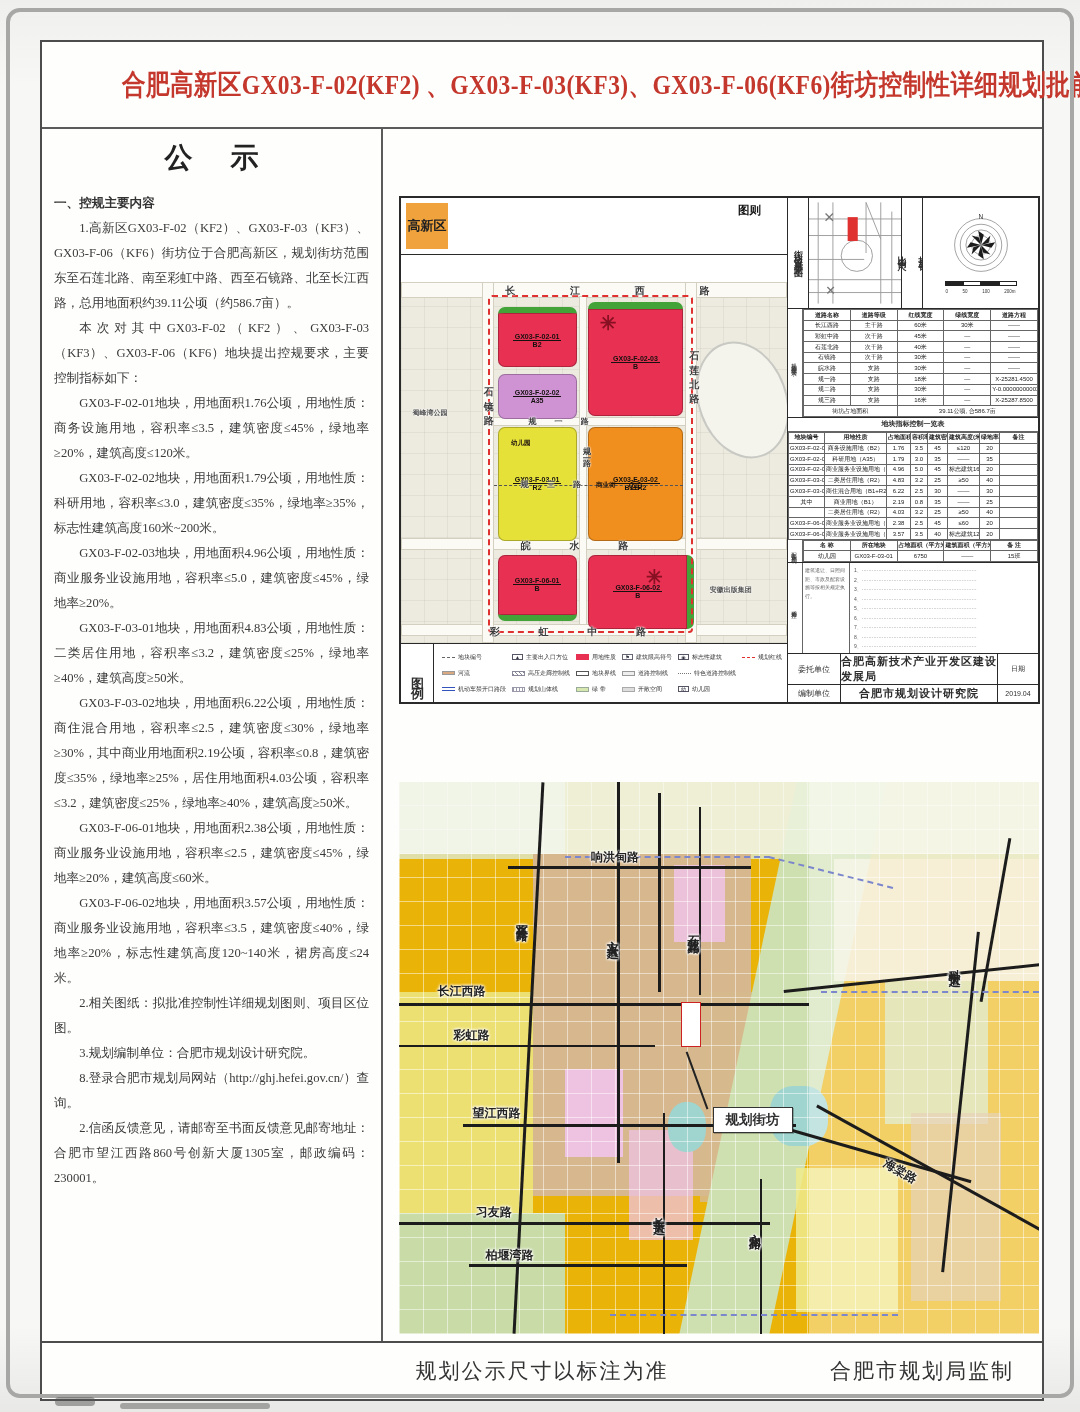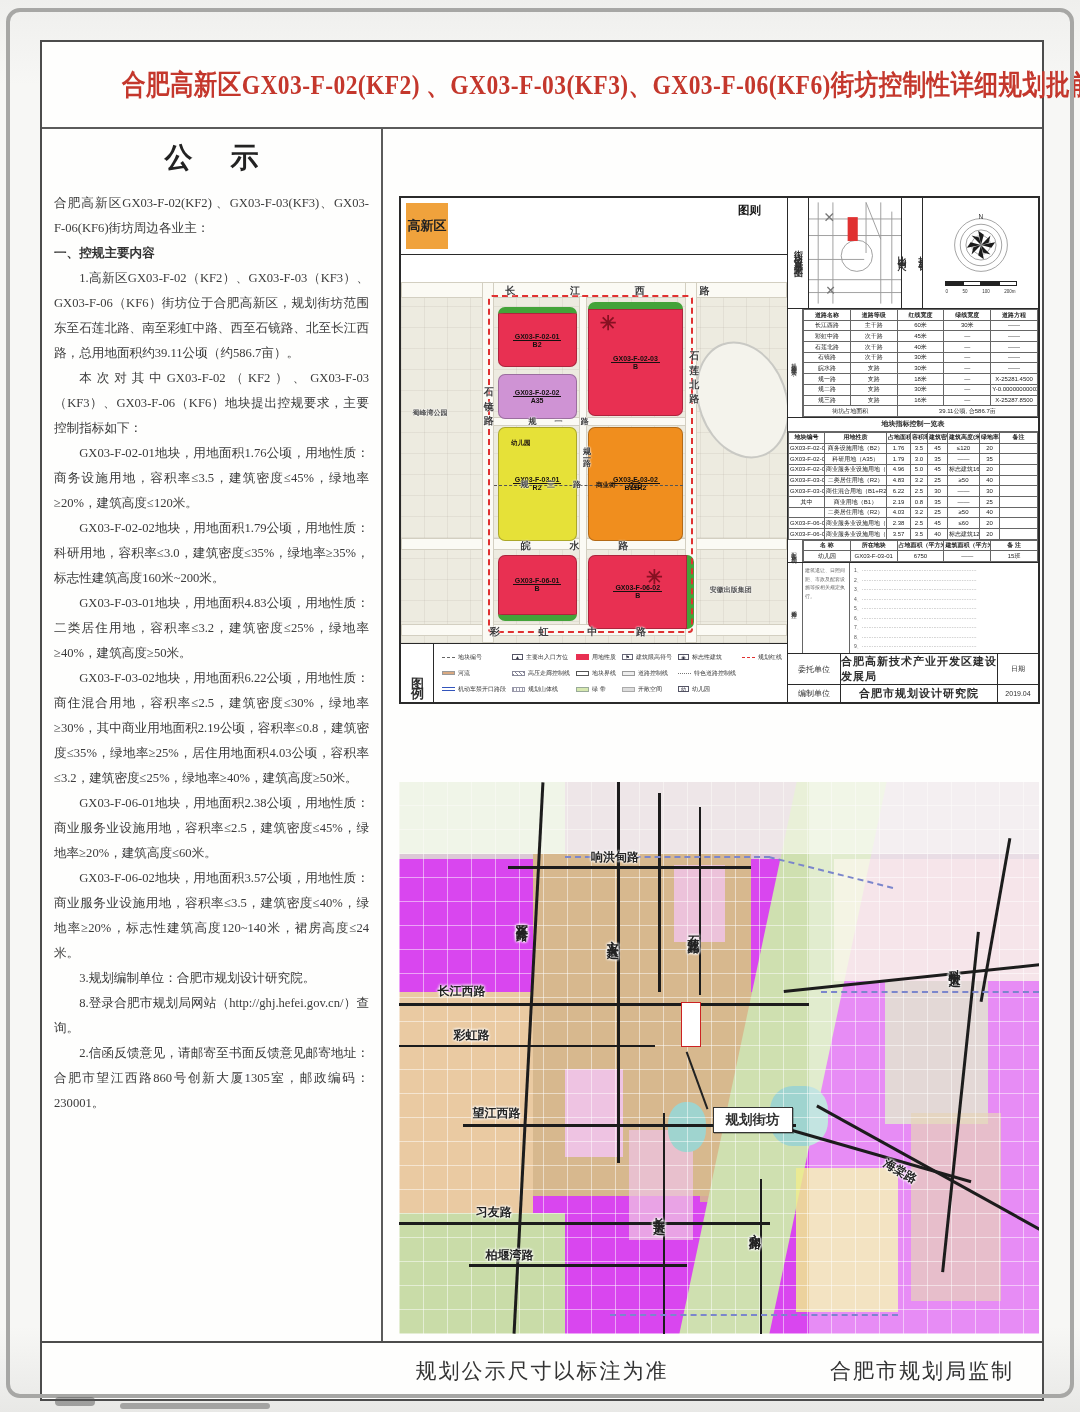--- a/index.html
+++ b/index.html
@@ -112,21 +112,21 @@
   .notes-aside{width:42px;border-right:.5px solid #666;font-size:5px;color:#666;padding:3px 2px;line-height:1.7;overflow:hidden;}
   .notes-body{flex:1;padding:3px 4px;overflow:hidden;}
   .notes-body div{font-size:5px;color:#555;line-height:1.9;white-space:nowrap;overflow:hidden;}
   .credits{height:48px;display:flex;flex-direction:column;}
   .cred-row{flex:1;display:flex;align-items:stretch;}
   .cred-row:first-child{border-bottom:1px solid #2a2a2a;}
   .cred-label{width:52px;border-right:1px solid #2a2a2a;display:flex;align-items:center;justify-content:center;font-size:8px;}
   .cred-value{flex:1;display:flex;align-items:center;justify-content:center;font-size:11px;font-weight:bold;letter-spacing:1px;}
   .cred-right{width:40px;border-left:1px solid #2a2a2a;display:flex;align-items:center;justify-content:center;font-size:7px;}
   
-  .loc-map{position:absolute;left:357px;top:740px;width:640px;height:552px;background:#d946ef;overflow:hidden;}
+  .loc-map{position:absolute;left:357px;top:740px;width:640px;height:552px;background:#eab308;overflow:hidden;}
   .loc-map::before{content:"";position:absolute;inset:0;z-index:1;
     background:
       repeating-linear-gradient(0deg,rgba(255,255,255,.5) 0 1px,transparent 1px 24px),
       repeating-linear-gradient(90deg,rgba(255,255,255,.5) 0 1px,transparent 1px 24px);}
   .patch{position:absolute;z-index:0;}
   .fadeR{position:absolute;top:0;right:0;width:36%;height:100%;background:rgba(255,255,255,.38);z-index:2;}
   .fadeT{position:absolute;top:0;left:0;width:100%;height:13%;background:rgba(250,250,244,.6);z-index:2;}
   .road{position:absolute;background:#1c1c1c;z-index:3;}
   .locb{position:absolute;z-index:3;}
   .loclab{position:absolute;z-index:4;font-size:12px;font-weight:bold;color:#222;
@@ -153,42 +153,43 @@
 
 <div class="frame">
 
   <div class="doc-title">合肥高新区GX03-F-02(KF2) 、GX03-F-03(KF3)、GX03-F-06(KF6)街坊控制性详细规划批前公示</div>
   <div class="title-rule"></div>
 
   <div class="left-col notice">
     <div class="notice-heading">公示</div>
     <div>
 
-        <p>合肥高新区GX03-F-02(KF2) 、GX03-F-03(KF3)、GX03-F-06(KF6)街坊周边各业主：</p>
 
 
         <p class="head">一、控规主要内容</p>
 
         <p class="ind">1.高新区GX03-F-02（KF2）、GX03-F-03（KF3）、GX03-F-06（KF6）街坊位于合肥高新区，规划街坊范围东至石莲北路、南至彩虹中路、西至石镜路、北至长江西路，总用地面积约39.11公顷（约586.7亩）。</p>
 
         <p class="ind">本次对其中GX03-F-02（KF2）、GX03-F-03（KF3）、GX03-F-06（KF6）地块提出控规要求，主要控制指标如下：</p>
 
         <p class="ind">GX03-F-02-01地块，用地面积1.76公顷，用地性质：商务设施用地，容积率≤3.5，建筑密度≤45%，绿地率≥20%，建筑高度≤120米。</p>
 
         <p class="ind">GX03-F-02-02地块，用地面积1.79公顷，用地性质：科研用地，容积率≤3.0，建筑密度≤35%，绿地率≥35%，标志性建筑高度160米~200米。</p>
 
+        <p class="ind">GX03-F-02-03地块，用地面积4.96公顷，用地性质：商业服务业设施用地，容积率≤5.0，建筑密度≤45%，绿地率≥20%。</p>
 
         <p class="ind">GX03-F-03-01地块，用地面积4.83公顷，用地性质：二类居住用地，容积率≤3.2，建筑密度≤25%，绿地率≥40%，建筑高度≥50米。</p>
 
         <p class="ind">GX03-F-03-02地块，用地面积6.22公顷，用地性质：商住混合用地，容积率≤2.5，建筑密度≤30%，绿地率≥30%，其中商业用地面积2.19公顷，容积率≤0.8，建筑密度≤35%，绿地率≥25%，居住用地面积4.03公顷，容积率≤3.2，建筑密度≤25%，绿地率≥40%，建筑高度≥50米。</p>
 
         <p class="ind">GX03-F-06-01地块，用地面积2.38公顷，用地性质：商业服务业设施用地，容积率≤2.5，建筑密度≤45%，绿地率≥20%，建筑高度≤60米。</p>
 
         <p class="ind">GX03-F-06-02地块，用地面积3.57公顷，用地性质：商业服务业设施用地，容积率≤3.5，建筑密度≤40%，绿地率≥20%，标志性建筑高度120~140米，裙房高度≤24米。</p>
 
+        <p class="ind">2.相关图纸：拟批准控制性详细规划图则、项目区位图。</p>
 
         <p class="ind">3.规划编制单位：合肥市规划设计研究院。</p>
 
 
         <p class="ind">8.登录合肥市规划局网站（http://ghj.hefei.gov.cn/）查询。</p>
 
         <p class="ind">2.信函反馈意见，请邮寄至书面反馈意见邮寄地址：合肥市望江西路860号创新大厦1305室，邮政编码：230001。</p>
 
       </div>
 

